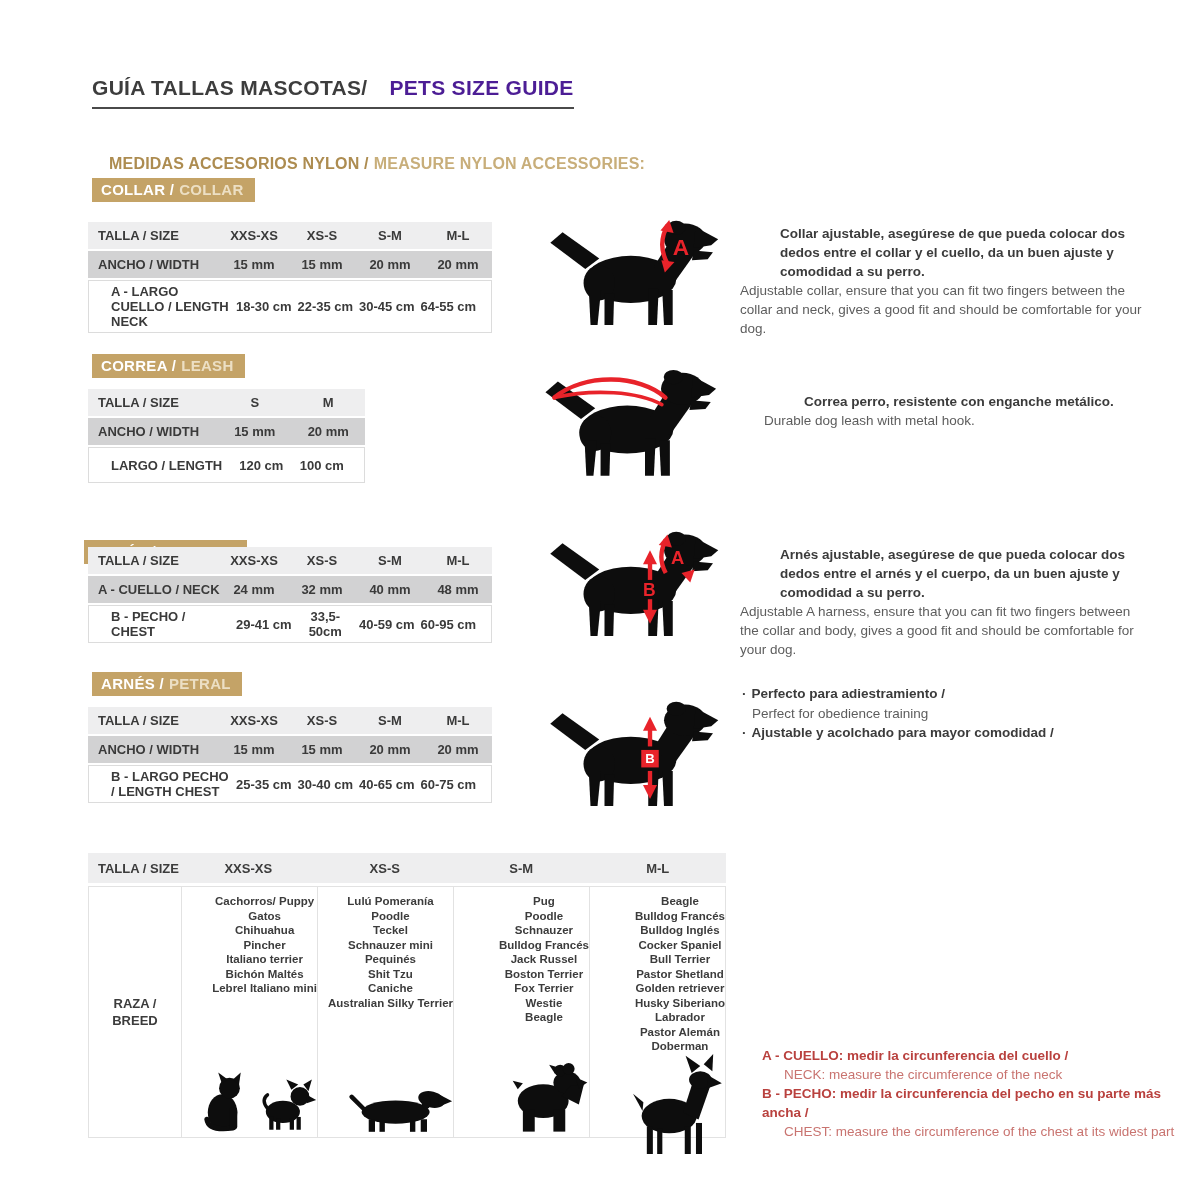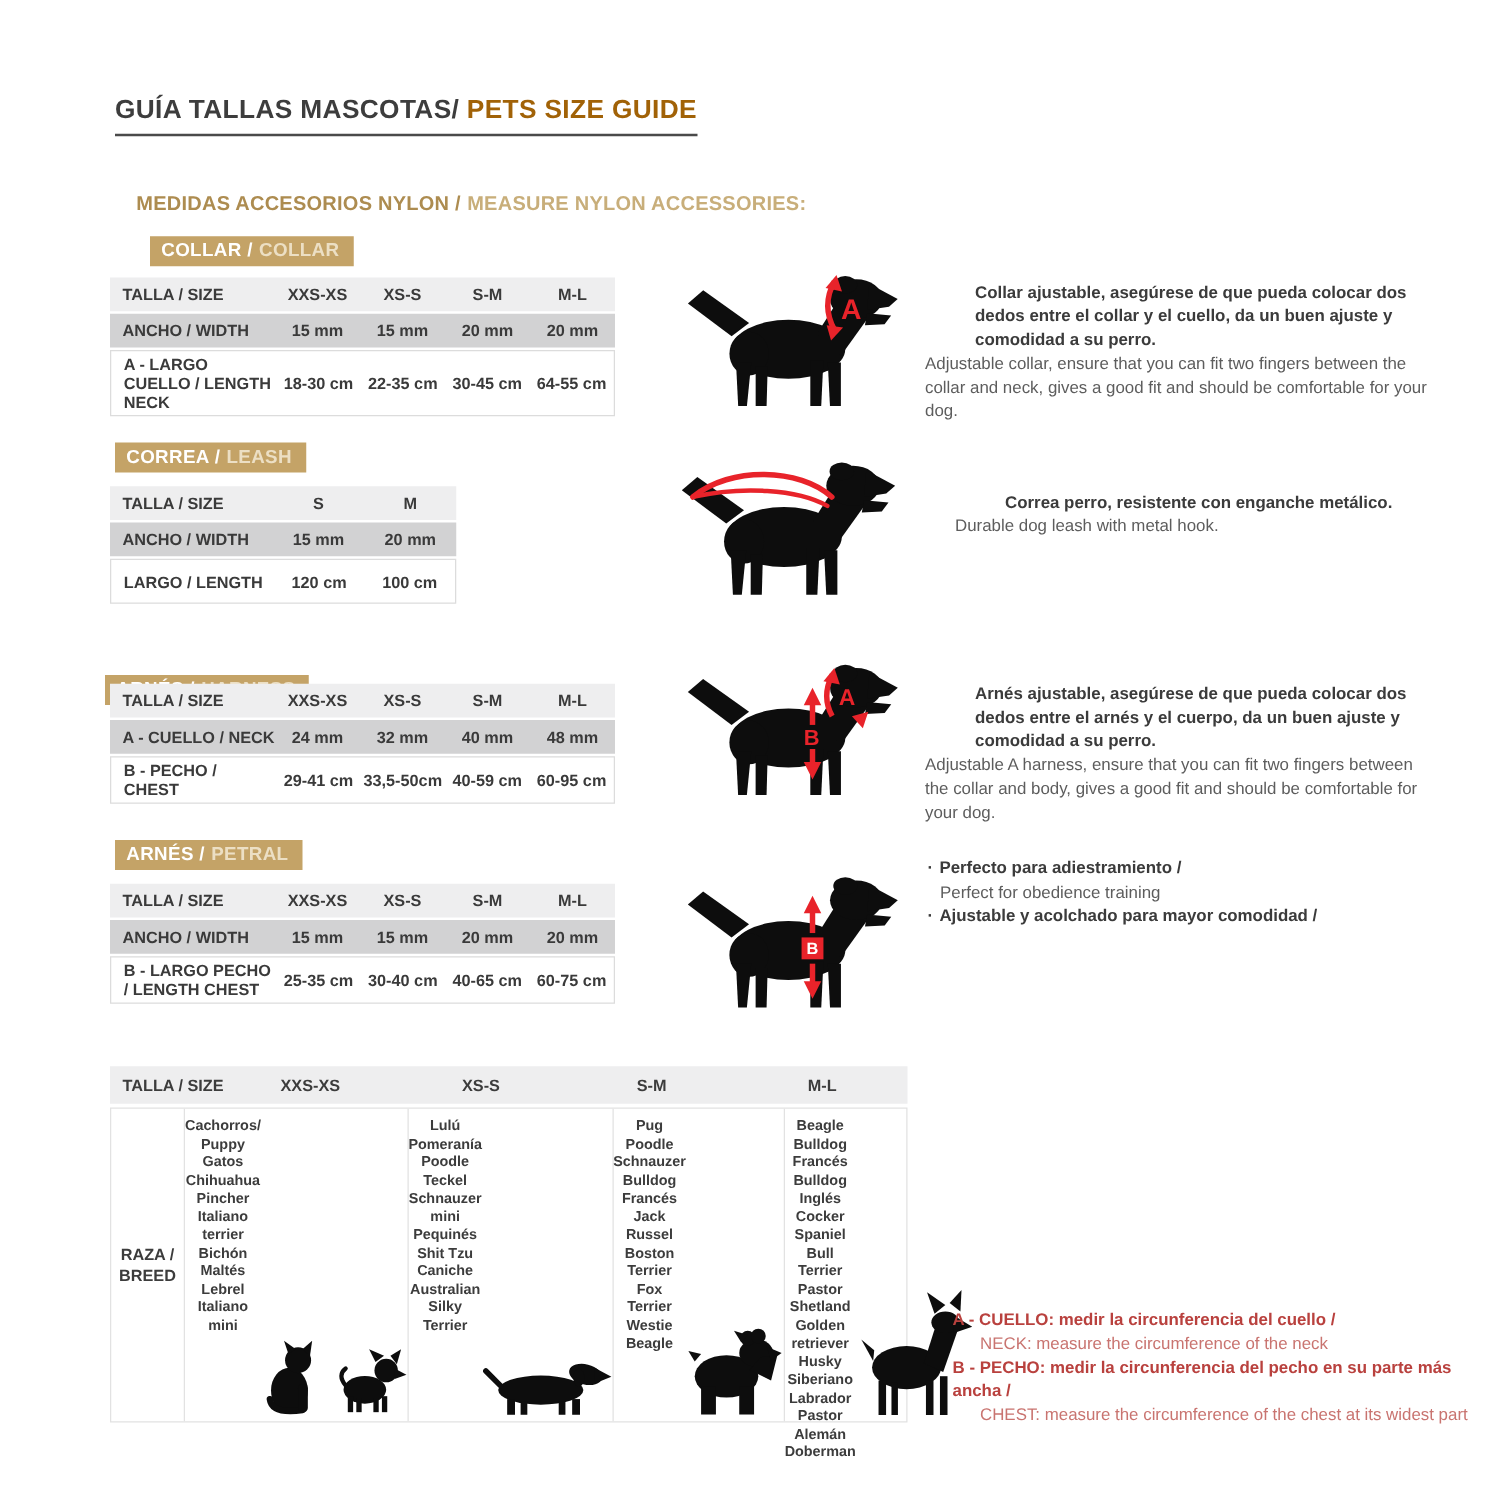--- a/index.html
+++ b/index.html
@@ -3,36 +3,36 @@
 <meta charset="utf-8">
 <style>
   html,body{margin:0;padding:0;background:#fff;}
   #page{position:relative;width:1200px;height:1200px;background:#fff;overflow:hidden;
         font-family:"Liberation Sans","DejaVu Sans",sans-serif;color:#3d3d3d;}
   .abs{position:absolute;}
 
   
   #title{left:92px;top:76px;font-size:21px;font-weight:bold;letter-spacing:.3px;
          padding-bottom:7px;border-bottom:2px solid #4a4a4a;}
-  #title .en{margin-left:6px;color:#a16207;}
+  #title .en{margin-left:22px;color:#4c1d95;}
   #subtitle{left:94px;top:140px;font-size:16px;font-weight:bold;letter-spacing:.2px;}
   #subtitle .es{color:#ad8c50;}
   #subtitle .en{color:#c8ae7a;margin-left:5px;}
 
   
   .chip{background:#c4a367;color:#fff;font-size:15px;font-weight:bold;
         padding:3px 11px 4px 9px;display:inline-block;letter-spacing:.3px;}
   .chip .en{color:#ecdfc4;margin-left:5px;font-weight:bold;}
 
   
   .size-table{font-size:13px;font-weight:bold;color:#3a3a3a;}
   .t-row{display:flex;align-items:center;margin-bottom:2px;}
   .t-row.head{background:#eeeeef;min-height:27px;}
   .t-row.mid{background:#d2d2d3;min-height:27px;}
-  .t-row.plain{background:#fff;border:1px solid #dcdcdc;min-height:28px;padding:3px 0;}
+  .t-row.plain{background:#fff;border:1px solid #dcdcdc;min-height:28px;padding:3px 12px;}
   .t-lbl{padding-left:10px;text-align:left;line-height:15px;}
   .t-val{flex:1;text-align:center;}
   .w4 .t-lbl{width:132px;box-sizing:border-box;}
   .w2 .t-lbl{width:130px;box-sizing:border-box;}
 
   
   svg.fig{overflow:visible;}
   .anno-letter{fill:#e8232a;font-weight:bold;font-family:"Liberation Sans",sans-serif;}
 
   
@@ -47,21 +47,21 @@
   
   #breed-table{left:88px;top:853px;width:638px;color:#3c3c3c;}
   .bt-head{display:flex;align-items:center;background:#eeeeef;height:30px;
            font-size:13px;font-weight:bold;}
   .bt-head .h-lbl{width:92px;padding-left:10px;box-sizing:border-box;}
   .bt-head .h-col{flex:1;text-align:center;}
   .bt-body{display:flex;margin-top:3px;height:252px;border:1px solid #e2e2e2;box-sizing:border-box;}
   .bt-label{width:92px;display:flex;align-items:center;justify-content:center;
             font-weight:bold;font-size:13px;text-align:center;line-height:17px;}
   .bt-label span{display:block;width:58px;}
-  .bt-col{flex:1;border-left:1px solid #e2e2e2;display:flex;flex-direction:row;padding-top:7px;box-sizing:border-box;}
+  .bt-col{flex:1;border-left:1px solid #e2e2e2;display:flex;flex-direction:column;padding-top:7px;box-sizing:border-box;align-items:flex-end;}
   .breed-list{font-size:11.5px;font-weight:bold;line-height:14.5px;text-align:center;}
   .sil-row{margin-top:auto;display:flex;justify-content:center;align-items:flex-end;gap:7px;padding-bottom:5px;}
 
   
   #notes{left:762px;top:1046px;width:430px;font-size:13.5px;line-height:19px;}
   .note-bold{color:#b9413e;font-weight:bold;}
   .note-normal{color:#c97470;margin-left:22px;}
 </style>
 </head>
 <body>
@@ -87,21 +87,21 @@
     </defs>
   </svg>
 
   <h1 class="abs" id="title" style="margin:0;">
     <span class="es">GUÍA TALLAS MASCOTAS/</span><span class="en">PETS SIZE GUIDE</span>
   </h1>
   <h2 class="abs" id="subtitle" style="margin:15px;">
     <span class="es">MEDIDAS ACCESORIOS NYLON /</span><span class="en">MEASURE NYLON ACCESSORIES:</span>
   </h2>
 
-  <div class="abs chip" style="left:92px;top:189px;margin-left:28px;">
+  <div class="abs chip" style="left:92px;top:178px;">
     <span>COLLAR /</span><span class="en">COLLAR</span>
   </div>
 
   <div class="abs size-table w4" style="left:88px;top:222px;width:404px;">
     <div class="t-row head">
       <div class="t-lbl">TALLA / SIZE</div>
       <div class="t-val">XXS-XS</div>
       <div class="t-val">XS-S</div>
       <div class="t-val">S-M</div>
       <div class="t-val">M-L</div>

